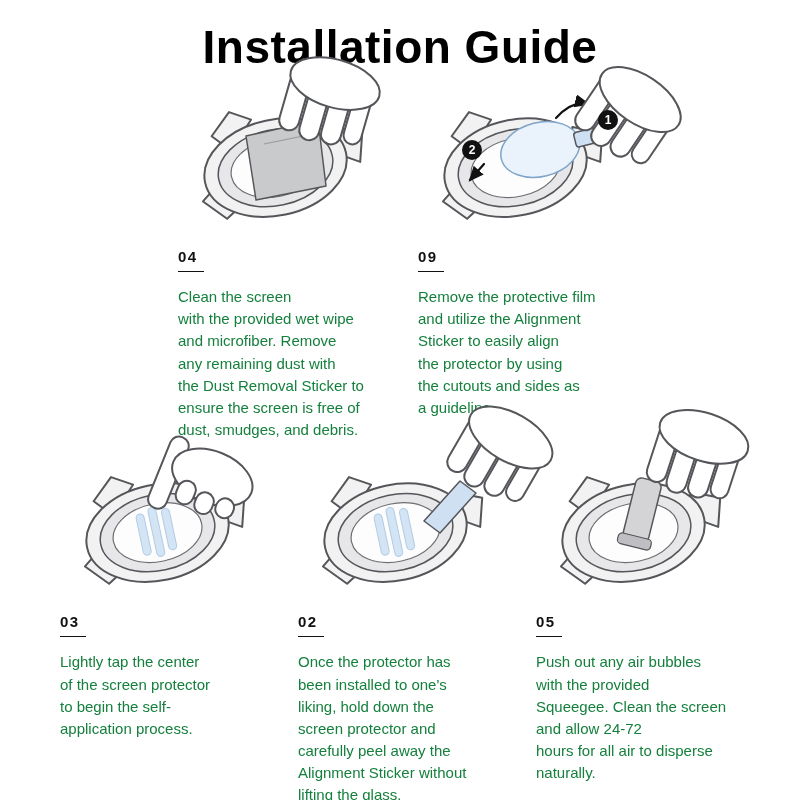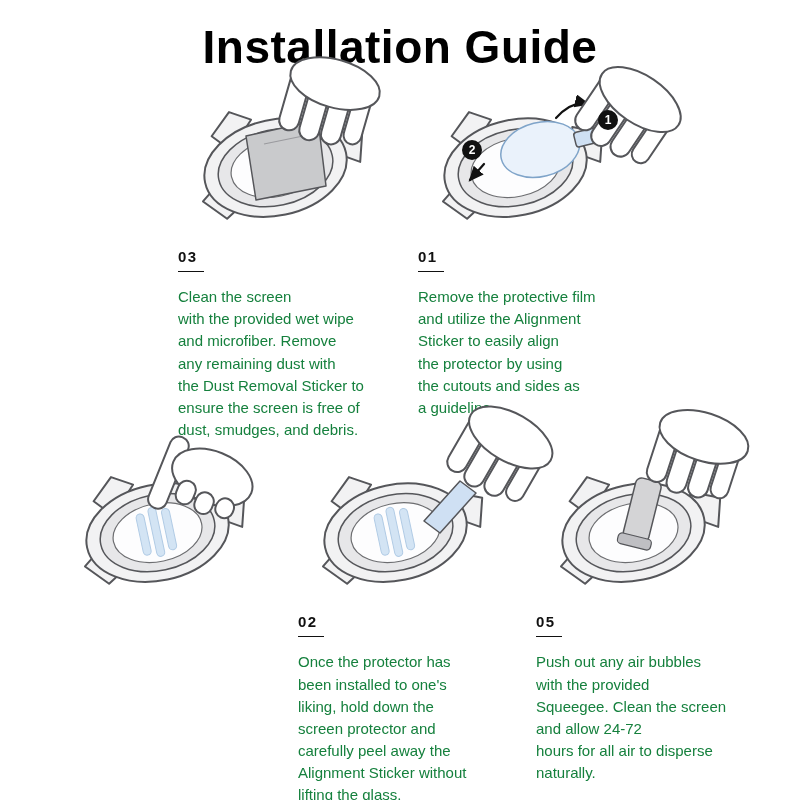--- a/index.html
+++ b/index.html
@@ -104,21 +104,21 @@
           <g class="hand" transform="translate(8 -22) rotate(16 150 40)">
             <rect x="108" y="6" width="20" height="66" rx="10"></rect>
             <rect x="130" y="0" width="20" height="76" rx="10"></rect>
             <rect x="152" y="4" width="20" height="70" rx="10"></rect>
             <rect x="174" y="10" width="18" height="58" rx="9"></rect>
             <ellipse cx="152" cy="14" rx="46" ry="24"></ellipse>
           </g>
         </svg>
       </div>
       <div class="step-body">
-        <span class="step-num">03</span>
+        <span class="step-num">04</span>
         <p class="step-text">Clean the screen
 with the provided wet wipe
 and microfiber. Remove
 any remaining dust with
 the Dust Removal Sticker to
 ensure the screen is free of
 dust, smudges, and debris.</p>
       </div>
     </section>
 
@@ -149,21 +149,21 @@
             <rect x="130" y="0" width="20" height="76" rx="10"></rect>
             <rect x="152" y="4" width="20" height="70" rx="10"></rect>
             <rect x="174" y="10" width="18" height="58" rx="9"></rect>
             <ellipse cx="152" cy="14" rx="46" ry="24"></ellipse>
           </g>
         </svg>
         <span class="badge badge-1">1</span>
         <span class="badge badge-2">2</span>
       </div>
       <div class="step-body">
-        <span class="step-num">01</span>
+        <span class="step-num">09</span>
         <p class="step-text">Remove the protective film
 and utilize the Alignment
 Sticker to easily align
 the protector by using
 the cutouts and sides as
 a guideline.</p>
       </div>
     </section>
 
   </div>
@@ -187,20 +187,27 @@
             </g>
           </g>
           <g class="hand" transform="translate(16 -8) rotate(22 140 30)">
             <rect x="94" y="2" width="19" height="76" rx="9"></rect>
             <ellipse cx="146" cy="28" rx="42" ry="26"></ellipse>
             <rect x="118" y="40" width="18" height="24" rx="9"></rect>
             <rect x="139" y="44" width="18" height="22" rx="9"></rect>
             <rect x="160" y="42" width="18" height="20" rx="9"></rect>
           </g>
         </svg>
+      </div>
+      <div class="step-body">
+        <span class="step-num">03</span>
+        <p class="step-text">Lightly tap the center
+of the screen protector
+to begin the self-
+application process.</p>
       </div>
     </section>
 
     <section class="step">
       <div class="illus">
         <svg viewBox="0 0 224 148">
           <g transform="rotate(-12 106 80)">
             <path class="body" d="M52 34 L74 14 L94 26 L68 52 Z"></path>
             <path class="body" d="M30 96 L50 118 L70 106 L46 84 Z"></path>
             <path class="body" d="M172 50 L200 62 L192 90 L166 74 Z"></path>

